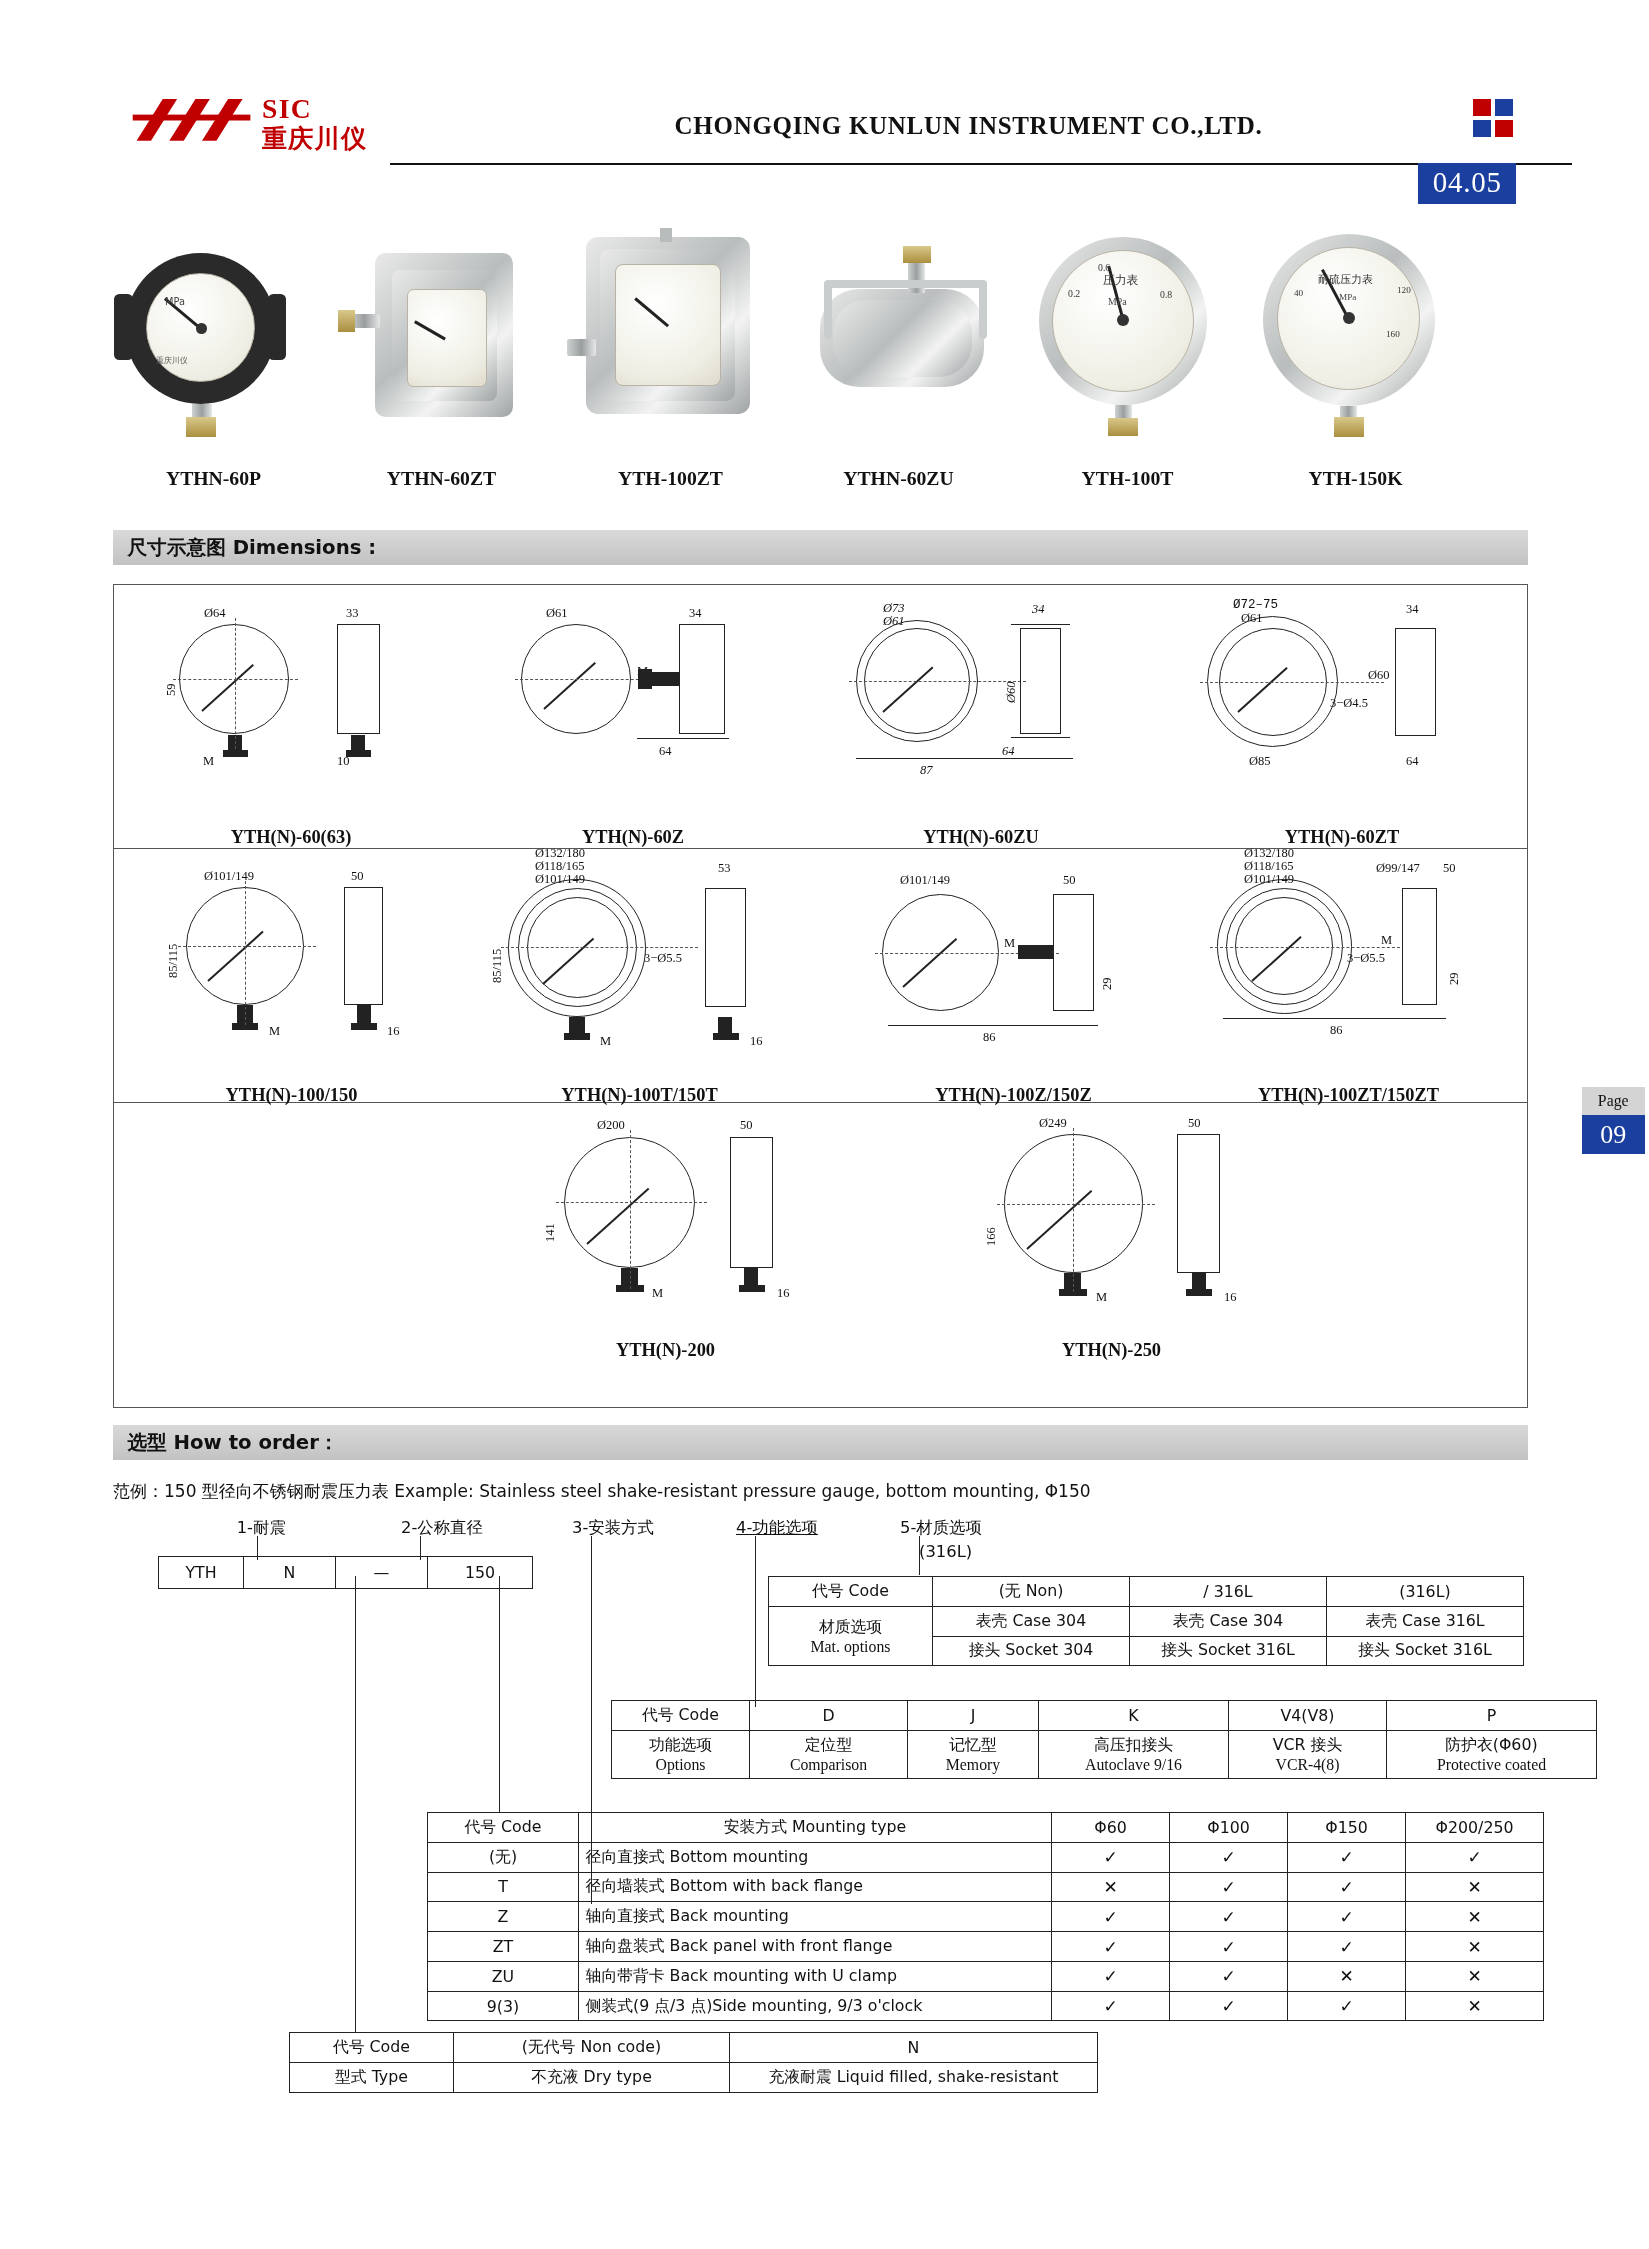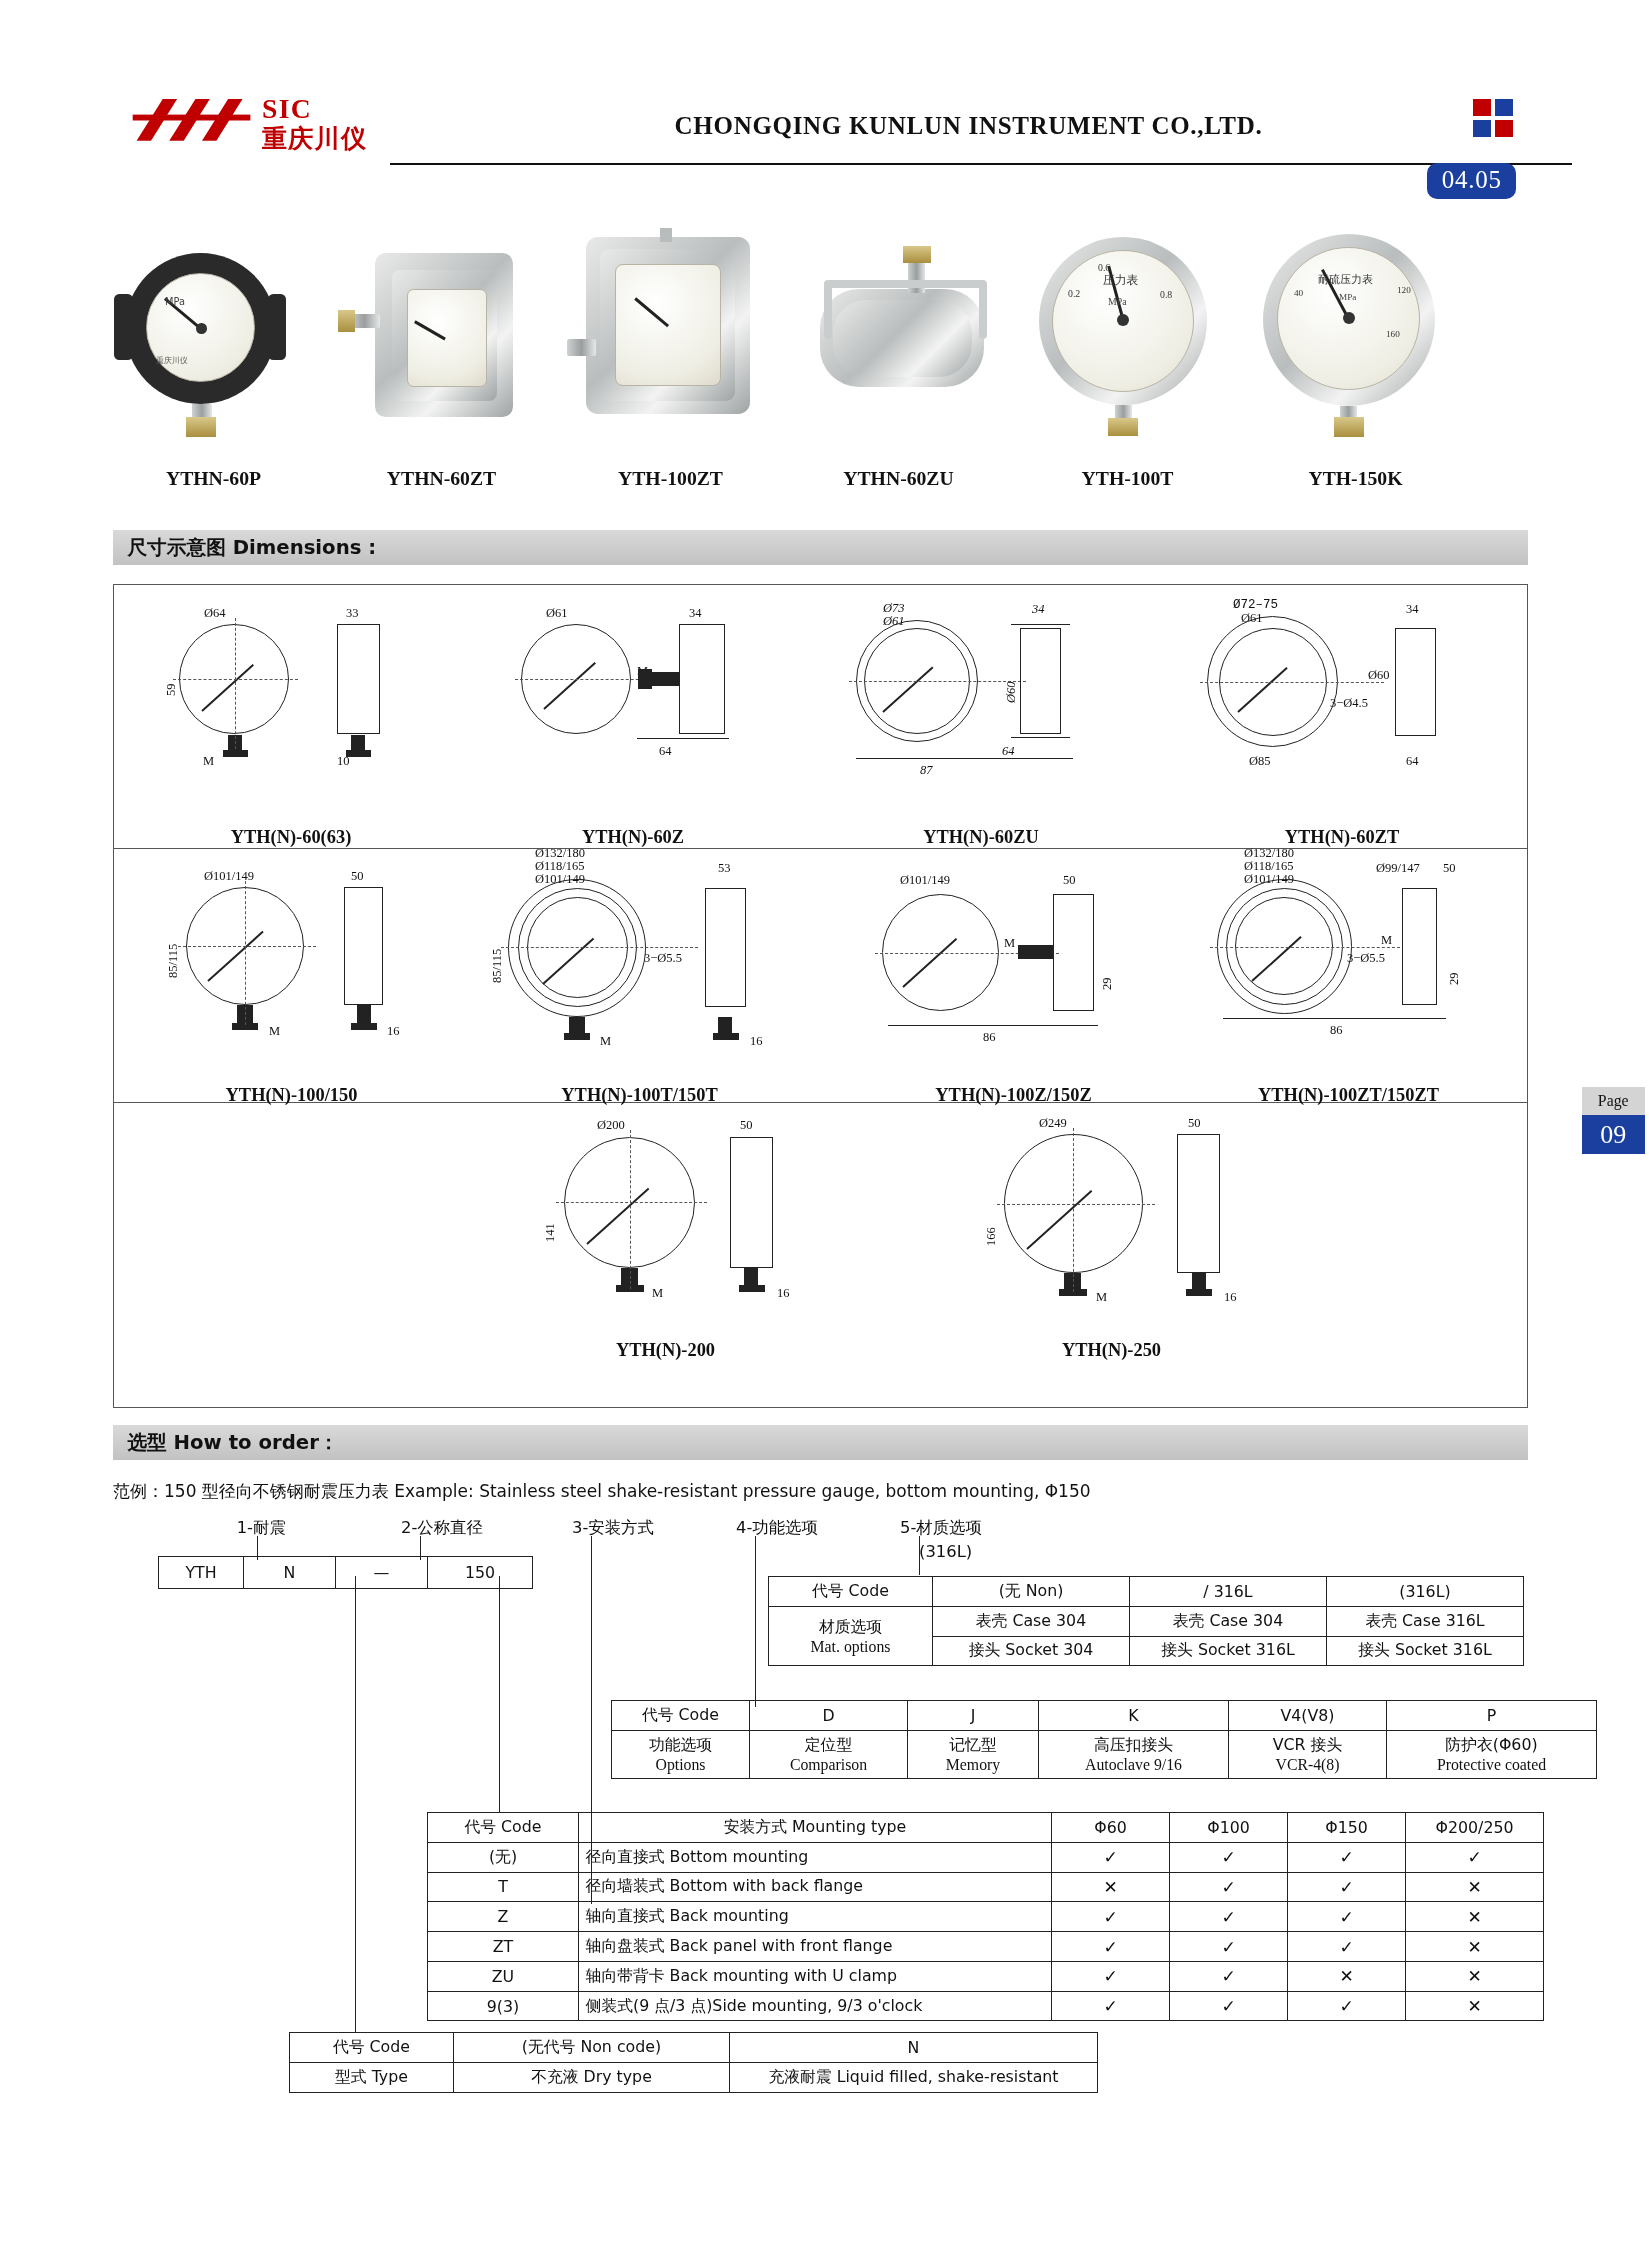--- a/index.html
+++ b/index.html
@@ -58,21 +58,21 @@
   .flag i { position:absolute; display:block; background:#c00000; width:18.4px; height:17px; }
   .flag i:nth-child(1){ left:0; top:0; }
   .flag i:nth-child(2){ left:22px; top:0; background:#1a3f9e; }
   .flag i:nth-child(3){ left:0; top:21px; background:#1a3f9e; }
   .flag i:nth-child(4){ left:22px; top:21px; background:#c00000; }
 
   .doc-num {
     position:absolute; right: 0px; top: 71px;
     background: #1a3f9e; color: #fff;
     font-family:"Liberation Serif", serif;
-    font-size: 25px; padding: 2.6px 14.4px 5.3px 14.4px; letter-spacing:0.7px;border-radius:10px;
+    font-size: 29px; padding: 2.6px 14.4px 5.3px 14.4px; letter-spacing:0.7px;
   }
 
   
   .photo-row {
     position: absolute; left: 105px; top: 217px; width: 1438px; height: 282px;
   }
   .photo-cell {
     position:absolute; top:0; width: 217px; height: 282px;
   }
   .photo-img { position:relative; width: 217px; height: 223px; }
@@ -489,21 +489,21 @@
   <div class="sec-bar" style="left:113px; top:1425px; width:1415px;">
     <div class="txt">选型 How to order：</div>
   </div>
 
   <div class="example-line" style="top:1480px;">范例：150 型径向不锈钢耐震压力表  Example: Stainless steel shake-resistant pressure gauge, bottom mounting,  Φ150</div>
 
   <div class="hdr-labels">
     <span style="left:19.7px; top:0px;">1-耐震</span>
     <span style="left:184px; top:0px;">2-公称直径</span>
     <span style="left:355px; top:0px;">3-安装方式</span>
-    <span style="left:519px; top:0px;">4-功能选项</span>
+    <span style="left:519px; top:0px;text-decoration:underline;">4-功能选项</span>
     <span style="left:683px; top:0px;">5-材质选项</span>
     <span style="left:702px; top:25px;">(316L)</span>
   </div>
 
   <div class="ythbox">
     <table class="t">
       <tbody>
           <tr>
         <td style="width:85px;">YTH</td>
         <td style="width:92px;">N</td>

